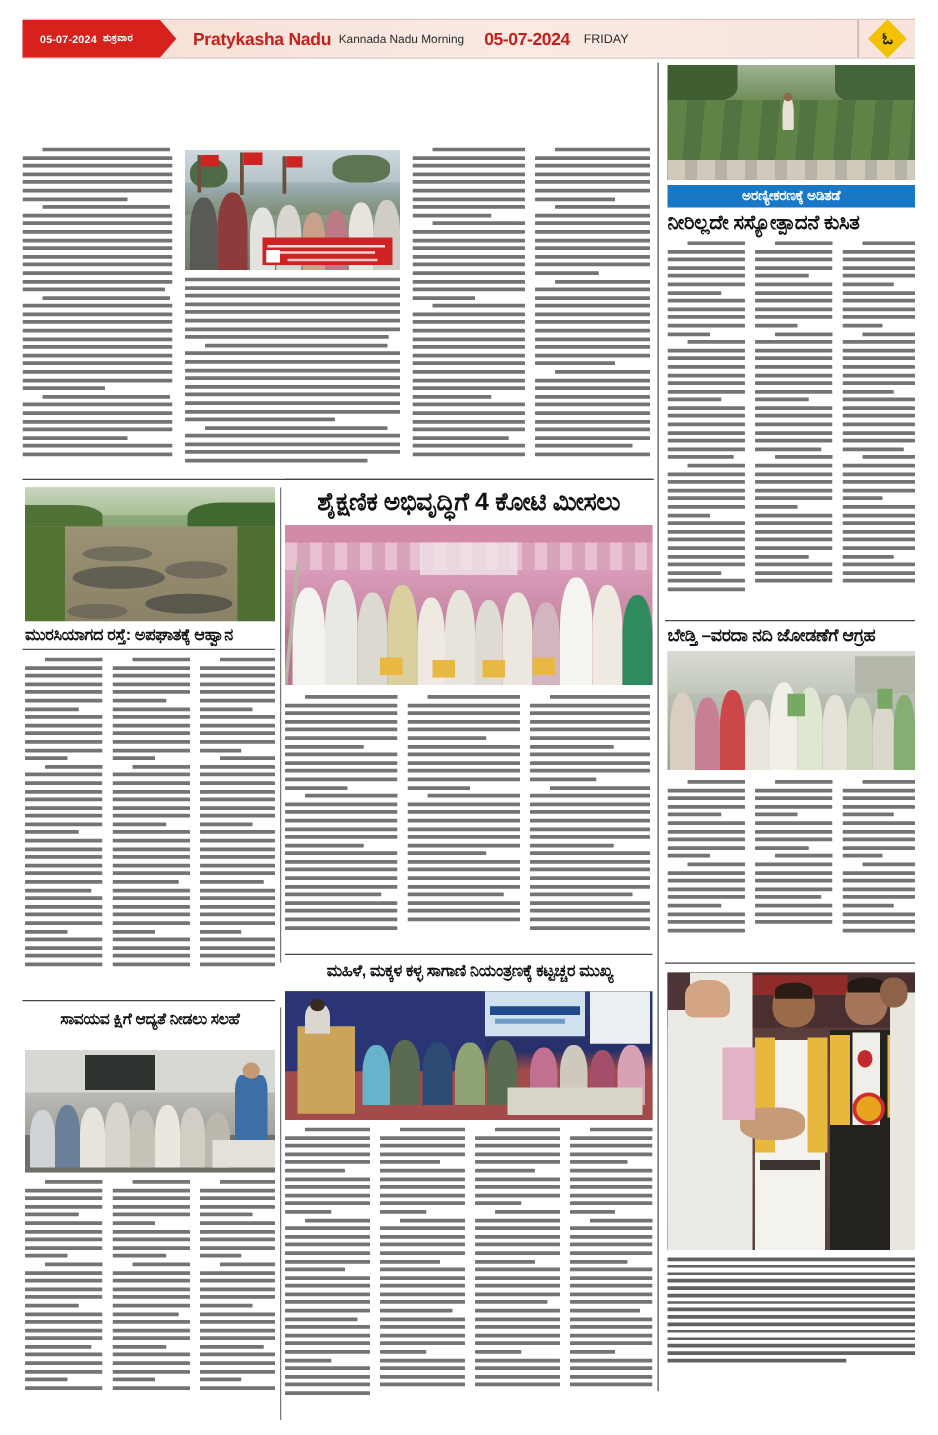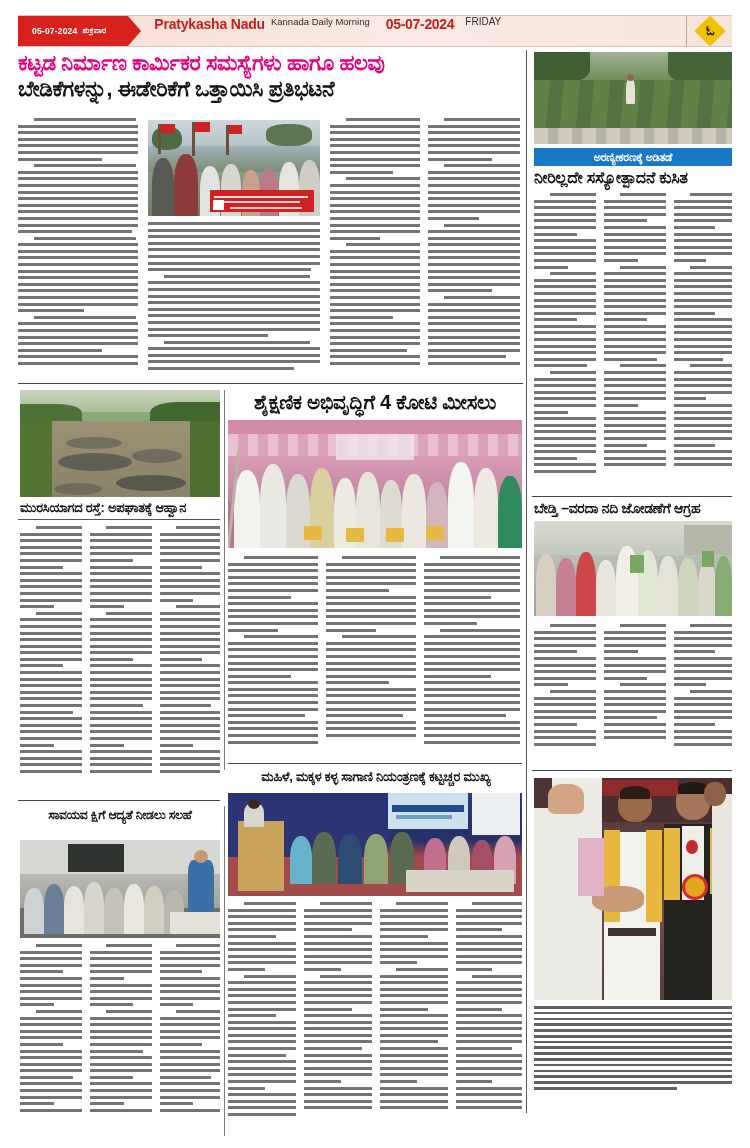--- a/index.html
+++ b/index.html
@@ -43,21 +43,21 @@
   }
   .date-flag .kn { margin-left: 5px; font-size: 8px; }
   .mast-kn {
     flex: 0 0 auto;
     display: flex; align-items: center;
     color: #c4201c; font-size: 12.5px; font-weight: bold;
     padding: 0 16px 0 30px; white-space: nowrap;
   }
   .mast-en {
     flex: 1 1 auto;
-    display: flex; align-items: flex-start; gap: 6px;
+    display: flex; align-items: center; gap: 6px;
     padding-left: 26px;
   }
   .mast-en .brand { color: #c4201c; font-size: 14px; font-weight: bold; letter-spacing: -.2px; }
   .mast-en .tagline { color: #2b2b2b; font-size: 9.5px; }
   .mast-en .mdate { color: #c4201c; font-size: 14px; font-weight: bold; margin-left: 10px; letter-spacing: -.3px; }
   .mast-en .mday { color: #2b2b2b; font-size: 10px; margin-left: 5px; }
   .mast-logo {
     flex: 0 0 46px;
     border-left: 1px solid #b9a79f;
     display: flex; align-items: center; justify-content: center;
@@ -135,35 +135,31 @@
 
 <div id="page">
 
   <div id="masthead">
     <div class="date-flag">
       <span>05-07-2024</span>
       <span class="kn">ಶುಕ್ರವಾರ</span>
     </div>
     <div class="mast-en">
       <span class="brand">Pratykasha Nadu</span>
-      <span class="tagline">Kannada Daily Morning</span>
+      <span class="tagline">Kannada Nadu Morning</span>
       <span class="mdate">05-07-2024</span>
       <span class="mday">FRIDAY</span>
     </div>
     <div class="mast-logo">
       <div class="logo-diamond">
         <span>ಓ</span>
       </div>
     </div>
   </div>
 
-  <div id="main-headline">
-    <div class="l1">ಕಟ್ಟಡ ನಿರ್ಮಾಣ ಕಾರ್ಮಿಕರ ಸಮಸ್ಯೆಗಳು ಹಾಗೂ ಹಲವು</div>
-    <div class="l2">ಬೇಡಿಕೆಗಳನ್ನು, ಈಡೇರಿಕೆಗೆ ಒತ್ತಾಯಿಸಿ ಪ್ರತಿಭಟನೆ</div>
-  </div>
 
   <div class="rule vrule" style="left:526px; top:50px; height:1063px; background:#555;"></div>
 
   <div class="photo" style="left:148px; top:120px; width:172px; height:96px; background:linear-gradient(#b9c6cf 0%,#9fb0b8 28%,#7e8f78 52%,#6d7a63 100%);">
     <div style="position:absolute;left:0;right:0;top:0;height:26px;background:linear-gradient(#cdd8dd,#b5c2c6);"></div>
     <div style="position:absolute;left:4px;top:6px;width:30px;height:24px;background:#4f6b45;border-radius:50% 50% 40% 40%;"></div>
     <div style="position:absolute;left:118px;top:4px;width:46px;height:22px;background:#5d7550;border-radius:40%;"></div>
     <div style="position:absolute;left:10px;top:4px;width:3px;height:30px;background:#6a4f3a;"></div>
     <div style="position:absolute;left:13px;top:4px;width:14px;height:9px;background:#cf2222;"></div>
     <div style="position:absolute;left:44px;top:2px;width:3px;height:34px;background:#6a4f3a;"></div>

